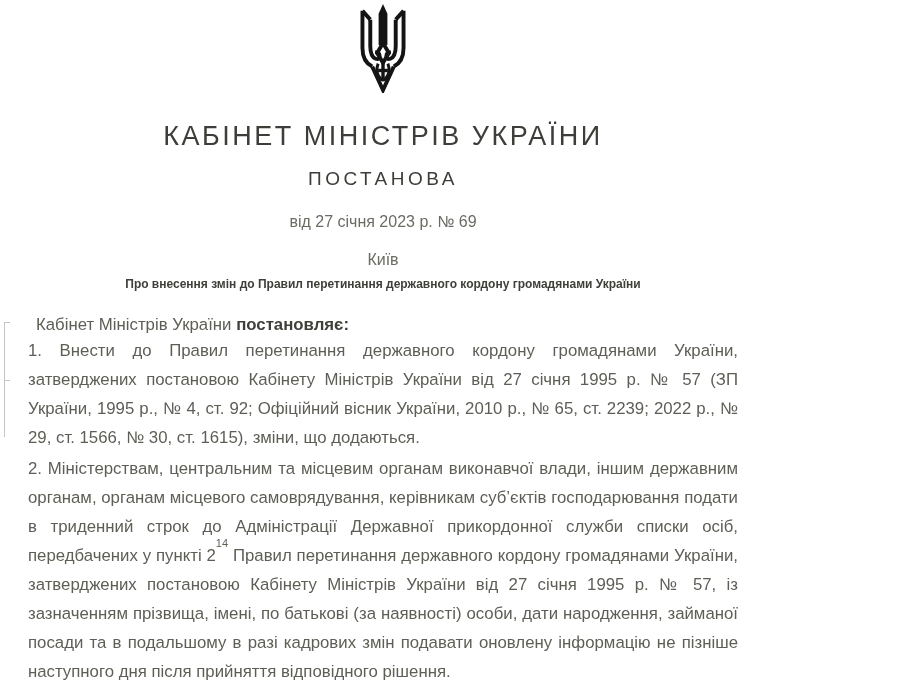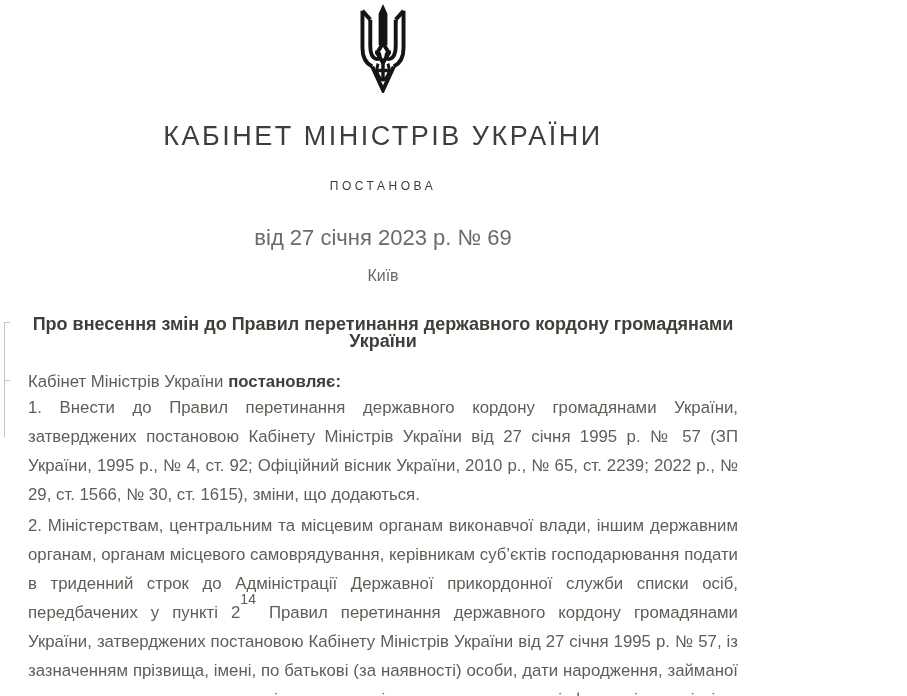--- a/index.html
+++ b/index.html
@@ -26,36 +26,36 @@
   .rule-tick.t1{top:322px;}
   .rule-tick.t2{top:380px;}
   
   .doc-header{text-align:center;}
   .emblem{padding-top:3px;line-height:0;}
   .org-name{
     margin:30px 0 0;font-size:27px;line-height:27px;font-weight:500;
     letter-spacing:2.5px;color:var(--heading);
   }
   .doc-type{
-    margin-top:28px;font-size:12px;line-height:17px;font-weight:500;
+    margin-top:20px;font-size:19px;line-height:17px;font-weight:500;
     letter-spacing:3.5px;color:var(--heading);
   }
-  .date-line{margin-top:34px;font-size:22px;line-height:17px;color:var(--muted);}
+  .date-line{margin-top:26px;font-size:16px;line-height:17px;color:var(--muted);}
   .city{margin-top:22px;font-size:16px;line-height:16px;color:var(--muted);}
   .doc-title{
-    margin-top:32px;font-size:18px;line-height:17px;font-weight:700;
+    margin-top:8px;font-size:12px;line-height:17px;font-weight:700;
     color:var(--bold-text);
   }
   
   .doc-body{font-size:16.8px;line-height:29px;}
-  .preamble{margin:23px 0 0;line-height:18px;}
+  .preamble{margin:23px 8px 0;line-height:18px;}
   .preamble b{color:var(--bold-text);}
   .para{margin:2px 0 0;text-align:justify;}
   .para sup{
-    font-size:14px;line-height:0;position:relative;top:-7px;letter-spacing:0;
+    font-size:11px;line-height:0;position:relative;top:-7px;letter-spacing:0;
   }
 </style>
 </head>
 <body>
 
 <div class="page">
 
   <div class="rule-v"></div>
   <div class="rule-tick t1"></div>
   <div class="rule-tick t2"></div>

